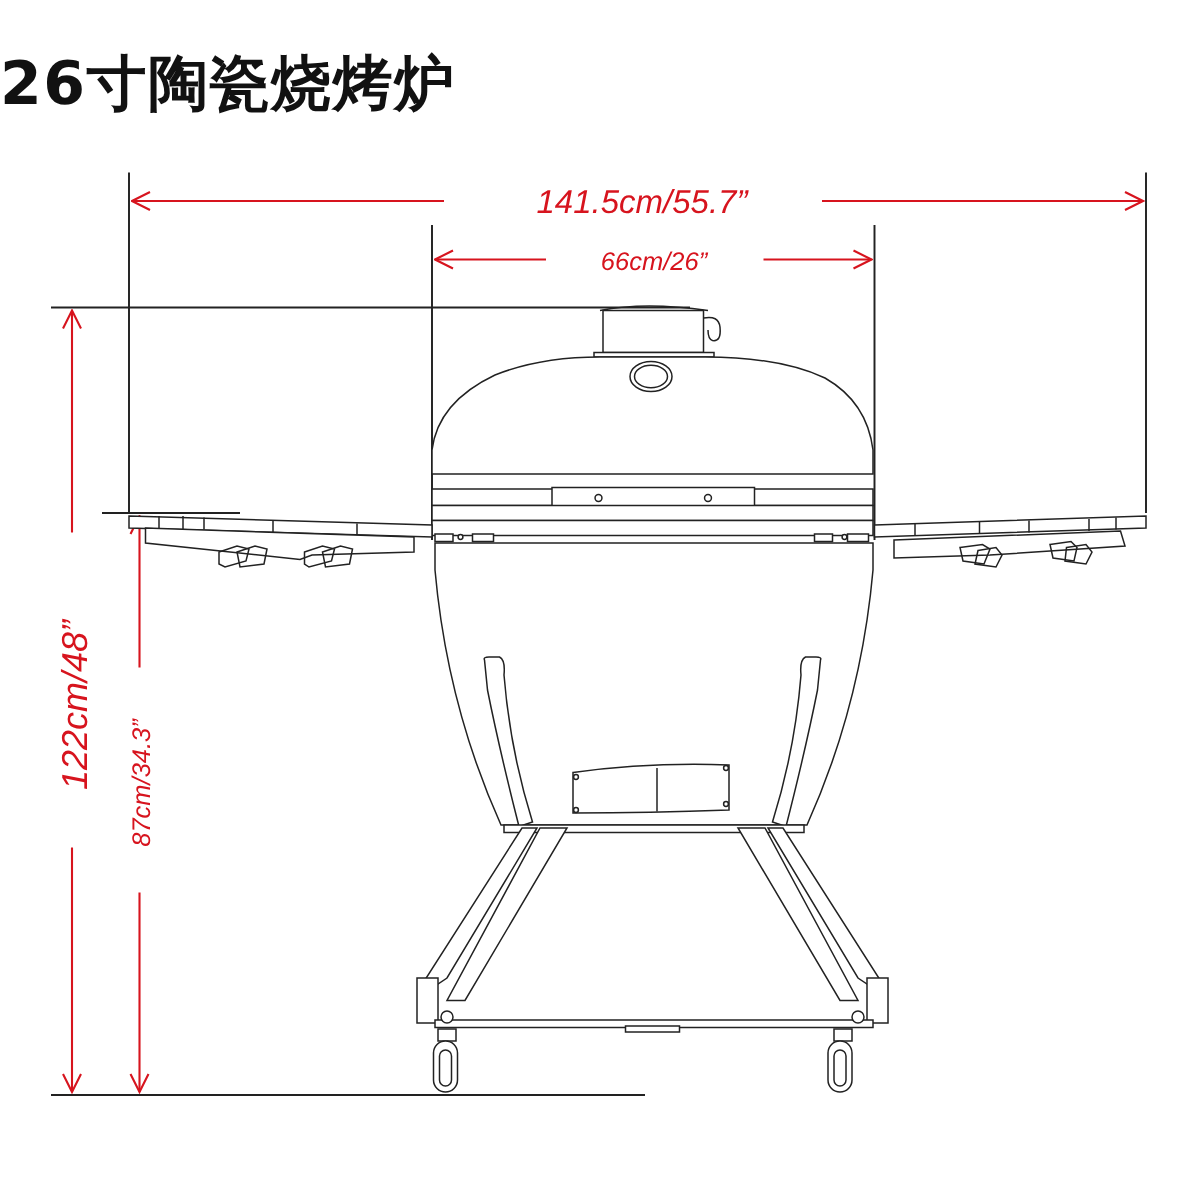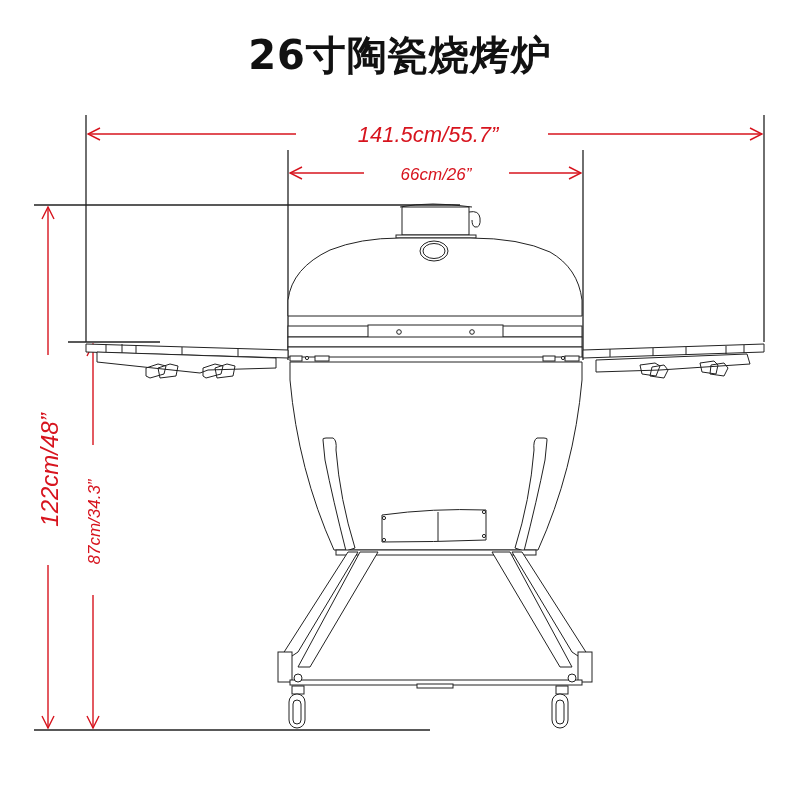--- a/index.html
+++ b/index.html
@@ -1,18 +1,18 @@
 <!DOCTYPE html>
 <html><head>
 <meta charset="utf-8">
 <style>
   html, body { margin: 0; padding: 0; background: #ffffff; }
   body { width: 800px; height: 800px; position: relative; overflow: hidden; font-family: "DejaVu Sans", sans-serif; }
   .title {
-    position: absolute; left: 0; top: 28px; width: 800px; text-align: center;
+    position: absolute; left: 0; top: 28px; width: 800px; text-align: left;
     font-family: "DejaVu Sans", sans-serif; font-weight: bold; font-size: 40px; color: #111111;
     letter-spacing: 1px;
   }
   svg.drawing { position: absolute; left: 0; top: 0; }
   .dim-text { font-family: "Liberation Sans", sans-serif; font-style: italic; fill: #d7141e; }
 </style>
 </head>
 <body>
 
 <div class="title">26寸陶瓷烧烤炉</div>

